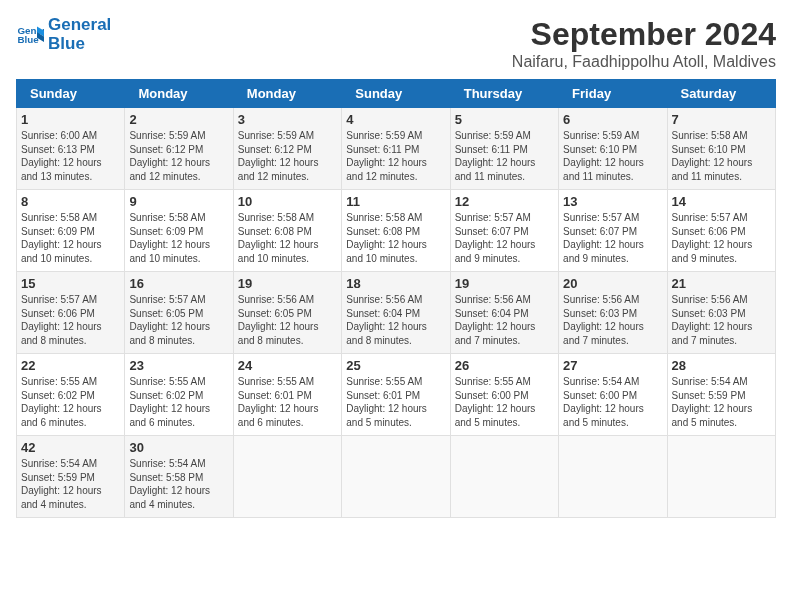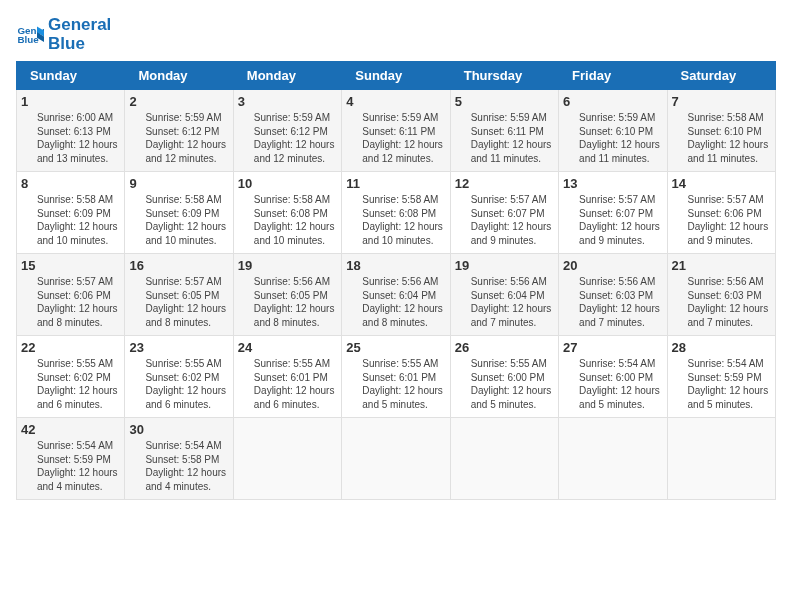--- a/index.html
+++ b/index.html
@@ -73,21 +73,20 @@
       font-size: 13px;
       font-weight: bold;
       color: #333;
       display: block;
       margin-bottom: 2px;
     }
     .day-info {
       font-size: 10px;
       color: #444;
       line-height: 1.35;
-      margin-left: 16px;
     }
     .empty-cell {
       background: #f9f9f9;
     }
   </style>
 </head>
 <body>
 
 <div class="header-area">
   <div class="logo">
@@ -95,20 +94,24 @@
       <text x="2" y="18" font-size="14" font-weight="bold" fill="#1a6eb5">General</text>
       <text x="2" y="32" font-size="14" font-weight="bold" fill="#1a6eb5">Blue</text>
       <polygon points="30,8 40,14 40,22 30,16" fill="#1a8fe0"></polygon>
       <polygon points="30,16 40,22 40,30 30,24" fill="#0d5fa0"></polygon>
     </svg>
     <div style="display:flex;flex-direction:column;line-height:1.1">
       <span style="font-size:17px;font-weight:bold;color:#1a6eb5;">General</span>
       <span style="font-size:17px;font-weight:bold;color:#1a6eb5;">Blue</span>
     </div>
   </div>
+  <div class="title-area">
+    <div class="month-title">September 2024</div>
+    <div class="location-subtitle">Naifaru, Faadhippolhu Atoll, Maldives</div>
+  </div>
 </div>
 
 <table>
   <thead>
     <tr>
     <th>Sunday</th>
         <th>Monday</th>
         <th>Monday</th>
         <th>Sunday</th>
         <th>Thursday</th>

